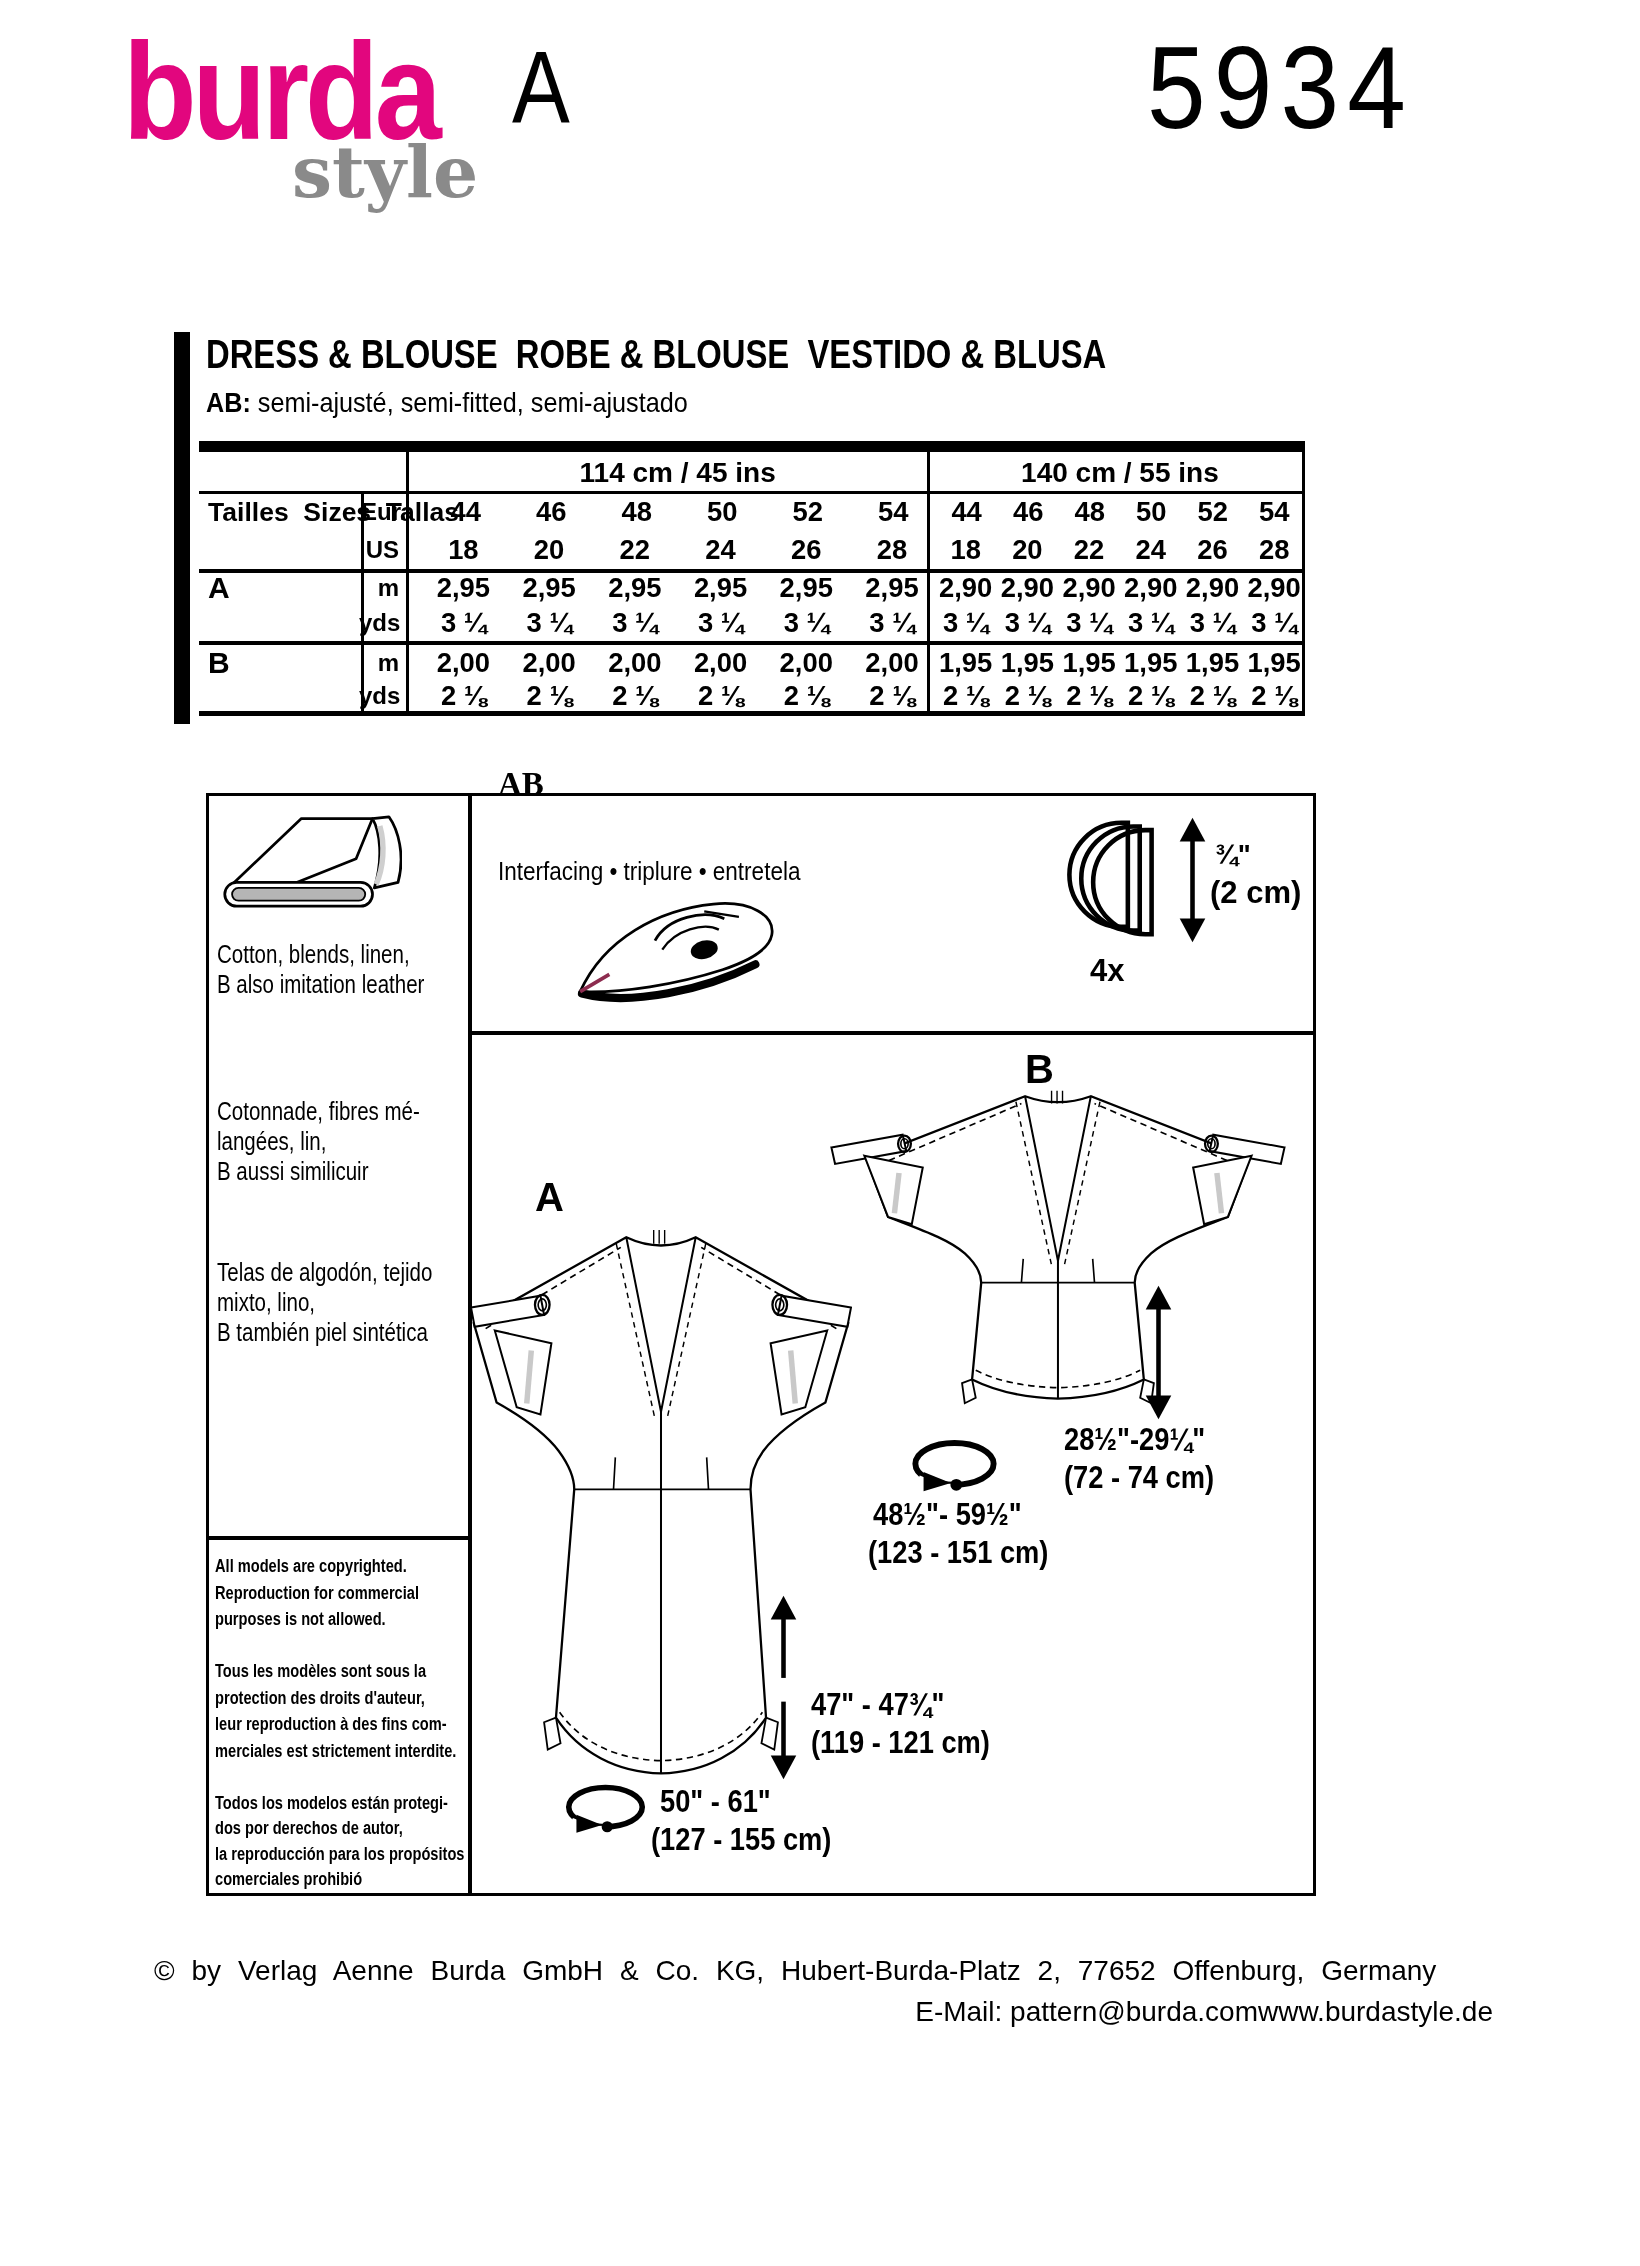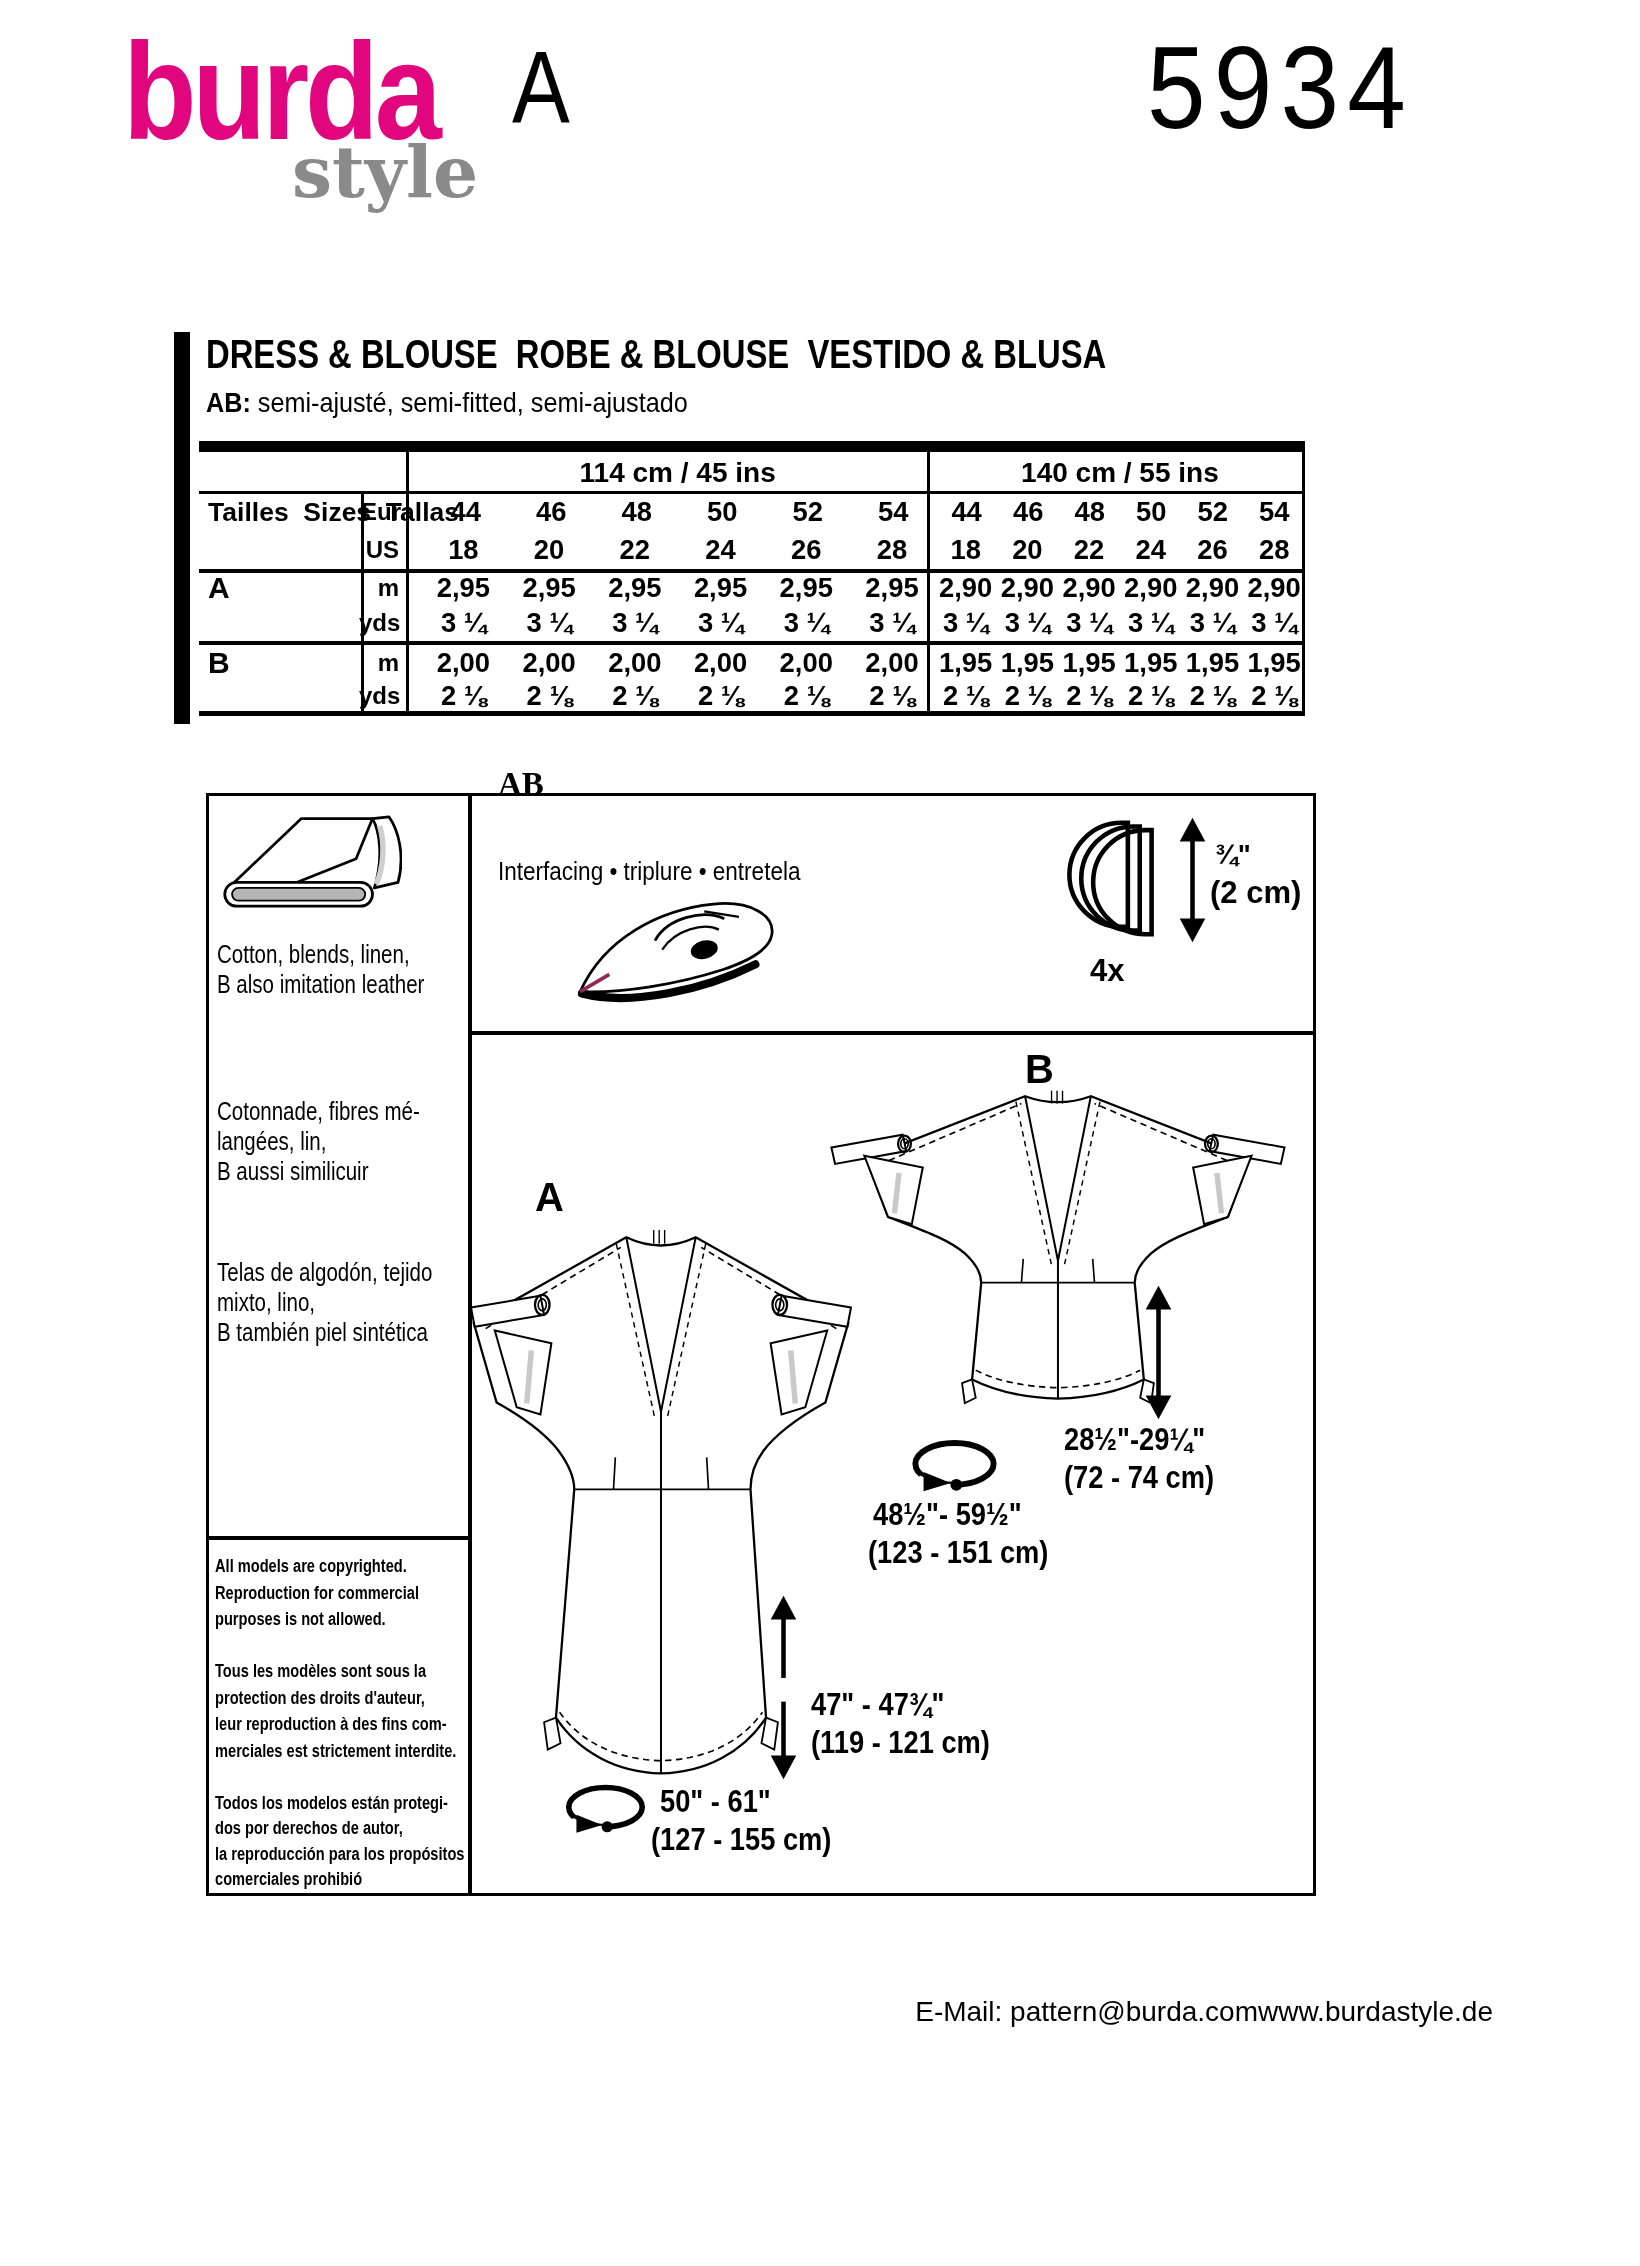--- a/index.html
+++ b/index.html
@@ -362,19 +362,20 @@
 
   <svg class="abs" style="left:562px;top:1784px;" width="87" height="53" viewBox="0 0 100 62">
     <ellipse cx="50" cy="27" rx="43" ry="23" fill="none" stroke="#000" stroke-width="6.5"></ellipse>
     <path d="M10,44 Q30,53 50,54" stroke="#fff" stroke-width="9" fill="none"></path>
     <polygon points="16,36 46,48 16,57" fill="#000"></polygon>
     <circle cx="52" cy="50" r="6.5" fill="#000"></circle>
   </svg>
   <div class="abs meas cx88" style="left:660px;top:1784px;">50" - 61"</div>
   <div class="abs meas cx88" style="left:651px;top:1822px;">(127 - 155 cm)</div>
 
+  <div class="abs footer1" style="left:154px;top:1955px;width:1339px;">© by Verlag Aenne Burda GmbH &amp; Co. KG, Hubert-Burda-Platz 2, 77652 Offenburg, Germany</div>
   <div class="abs footer2" style="left:154px;top:1996px;width:1339px;">
     <span>E-Mail: pattern@burda.com</span>
     <span>www.burdastyle.de</span>
   </div>
 
 </div>
 
 
 </body></html>

